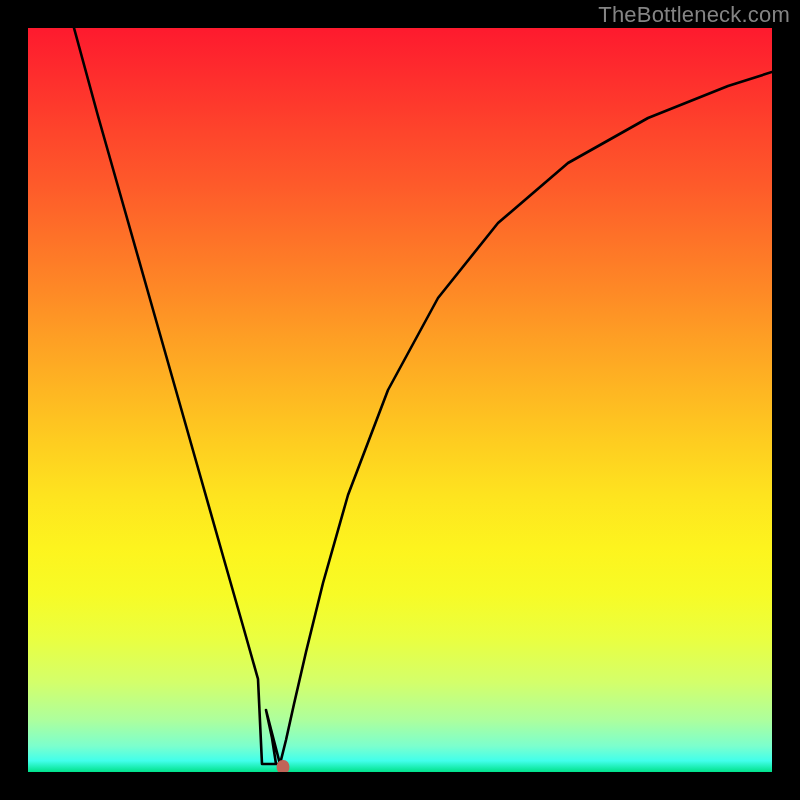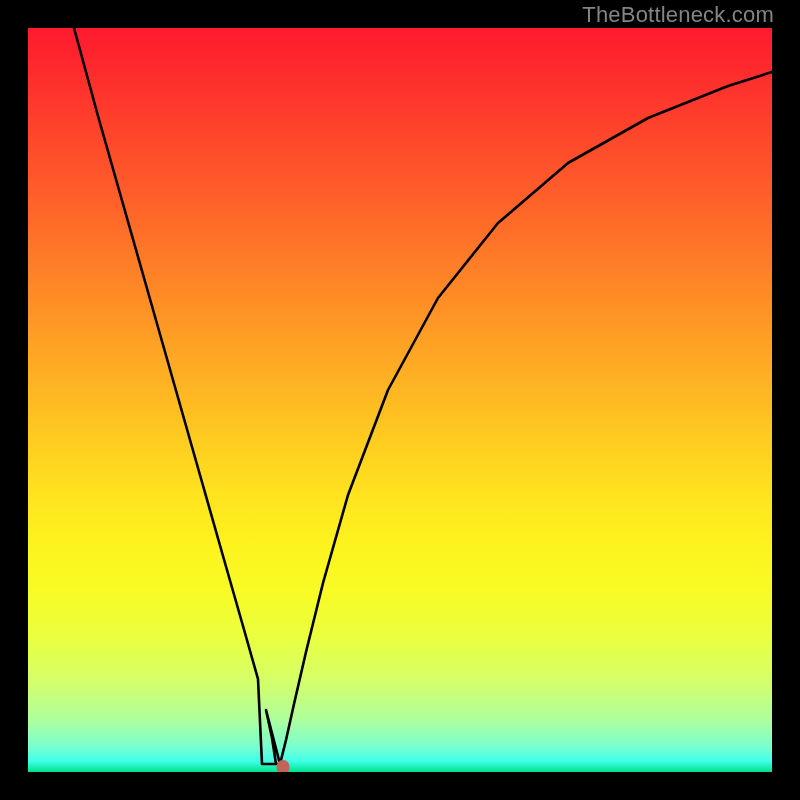--- a/index.html
+++ b/index.html
@@ -13,21 +13,21 @@
   }
   .frame {
     position: relative;
     width: 800px;
     height: 800px;
     background: #000;
   }
   .watermark {
     position: absolute;
     top: 2px;
-    right: 26px;
+    right: 10px;
     color: #848484;
     font-size: 22px;
     letter-spacing: 0.2px;
     z-index: 5;
     user-select: none;
   }
   .plot-area {
     position: absolute;
     left: 28px;
     top: 28px;

